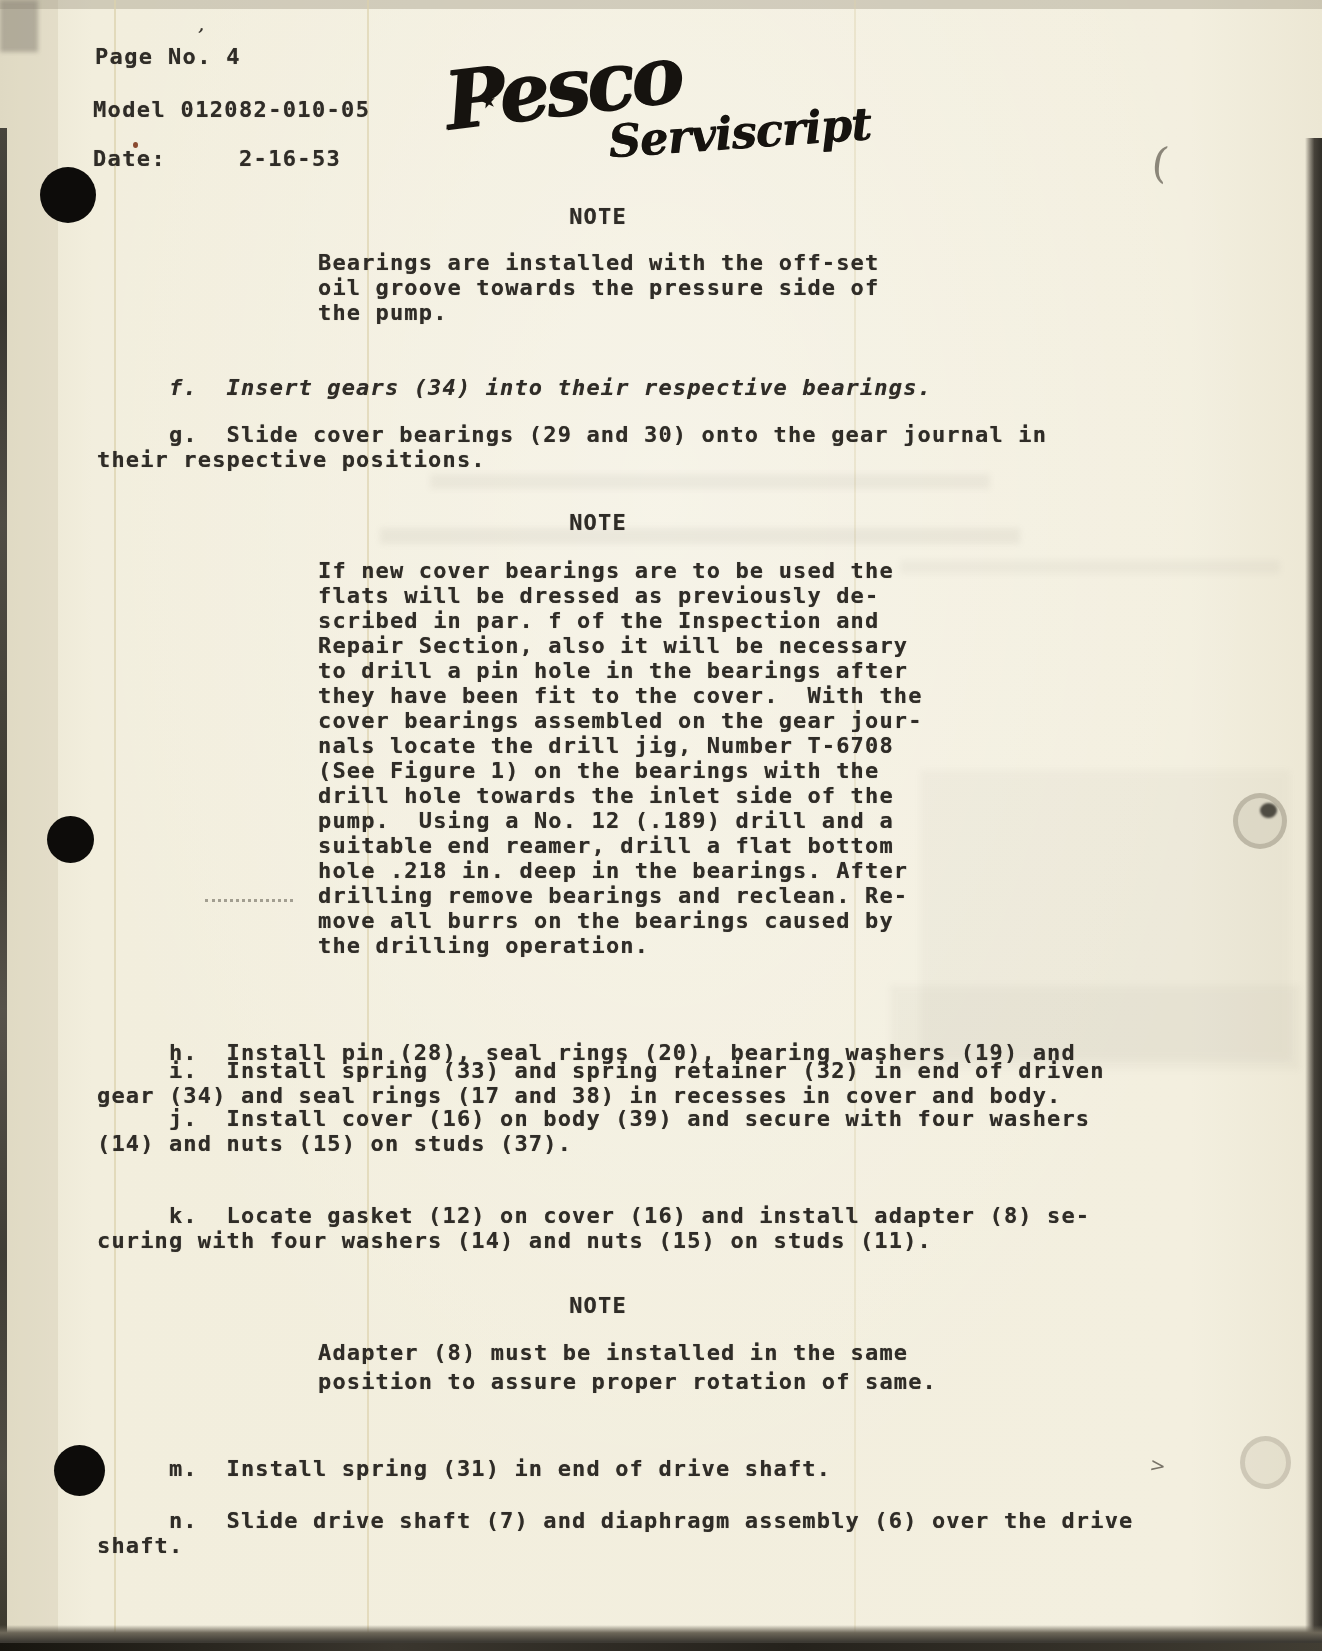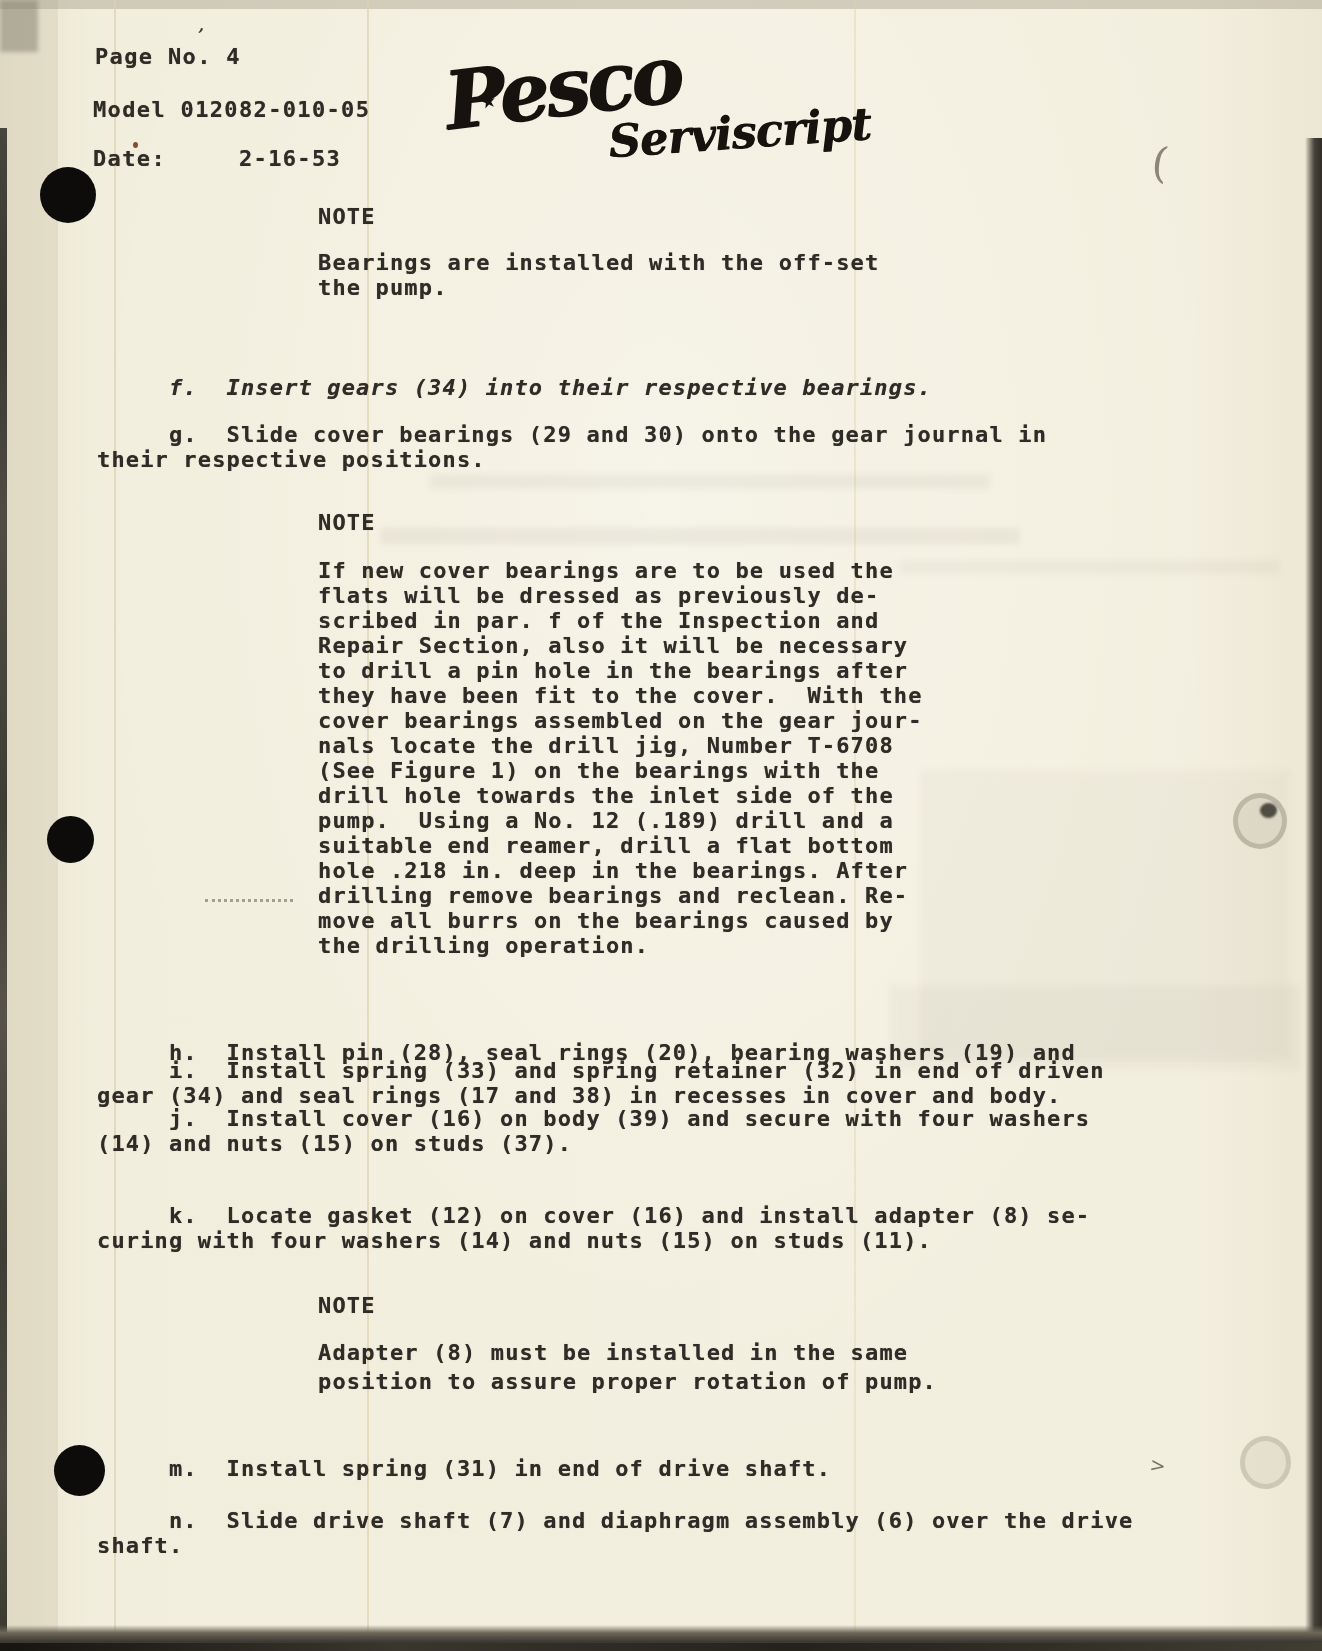--- a/index.html
+++ b/index.html
@@ -23,21 +23,21 @@
     position: absolute;
     white-space: pre;
     font-size: 22px;
     font-weight: bold;
     letter-spacing: 1.15px;
     line-height: 25px;
     color: #2f2c27;
     text-shadow: 0 0 0.7px rgba(46,43,38,0.6);
   }
   .note { width: 560px; }
-  .note-heading { text-align: left; margin-bottom: 21px; }
+  .note-heading { text-align: center; margin-bottom: 21px; }
   #note1 { left: 318px; top: 204px; }
   #para_f { left: 97px; top: 375px; font-style: italic; }
   #para_g { left: 97px; top: 422px; }
   #note2 { left: 318px; top: 510px; }
   #note2 .note-heading { margin-bottom: 23px; }
   #para_h { left: 97px; top: 1040px; }
   #para_i { left: 97px; top: 1058px; }
   #para_j { left: 97px; top: 1106px; }
   #para_k { left: 97px; top: 1203px; }
   #note3 { left: 318px; top: 1293px; }
@@ -153,29 +153,29 @@
   <div class="hline" id="page-no">Page No. 4</div>
   <div class="hline" id="model">Model 012082-010-05</div>
   <div class="hline" id="date">Date:     2-16-53</div>
 
   <div class="logo">
     <span class="logo-brand">Pesco</span>
     <span class="logo-star">★</span>
     <span class="logo-script">Serviscript</span>
   </div>
 
-  <div class="tblock note" id="note1"><div class="note-heading">NOTE</div><div class="tline">Bearings are installed with the off-set</div><div class="tline">the pump.</div></div>
+  <div class="tblock note" id="note1"><div class="note-heading">NOTE</div><div class="tline">Bearings are installed with the off-set</div><div class="tline">oil groove towards the pressure side of</div><div class="tline">the pump.</div></div>
   <div class="tblock" id="para_f"><div class="tline">     f.  Insert gears (34) into their respective bearings.</div></div>
   <div class="tblock" id="para_g"><div class="tline">     g.  Slide cover bearings (29 and 30) onto the gear journal in</div><div class="tline">their respective positions.</div></div>
   <div class="tblock note" id="note2"><div class="note-heading">NOTE</div><div class="tline">If new cover bearings are to be used the</div><div class="tline">flats will be dressed as previously de-</div><div class="tline">scribed in par. f of the Inspection and</div><div class="tline">Repair Section, also it will be necessary</div><div class="tline">to drill a pin hole in the bearings after</div><div class="tline">they have been fit to the cover.  With the</div><div class="tline">cover bearings assembled on the gear jour-</div><div class="tline">nals locate the drill jig, Number T-6708</div><div class="tline">(See Figure 1) on the bearings with the</div><div class="tline">drill hole towards the inlet side of the</div><div class="tline">pump.  Using a No. 12 (.189) drill and a</div><div class="tline">suitable end reamer, drill a flat bottom</div><div class="tline">hole .218 in. deep in the bearings. After</div><div class="tline">drilling remove bearings and reclean. Re-</div><div class="tline">move all burrs on the bearings caused by</div><div class="tline">the drilling operation.</div></div>
   <div class="tblock" id="para_h"><div class="tline">     h.  Install pin (28), seal rings (20), bearing washers (19) and</div></div>
   <div class="tblock" id="para_i"><div class="tline">     i.  Install spring (33) and spring retainer (32) in end of driven</div><div class="tline">gear (34) and seal rings (17 and 38) in recesses in cover and body.</div></div>
   <div class="tblock" id="para_j"><div class="tline">     j.  Install cover (16) on body (39) and secure with four washers</div><div class="tline">(14) and nuts (15) on studs (37).</div></div>
   <div class="tblock" id="para_k"><div class="tline">     k.  Locate gasket (12) on cover (16) and install adapter (8) se-</div><div class="tline">curing with four washers (14) and nuts (15) on studs (11).</div></div>
-  <div class="tblock note" id="note3"><div class="note-heading">NOTE</div><div class="tline">Adapter (8) must be installed in the same</div><div class="tline">position to assure proper rotation of pump.</div></div>
+  <div class="tblock note" id="note3"><div class="note-heading">NOTE</div><div class="tline">Adapter (8) must be installed in the same</div><div class="tline">position to assure proper rotation of same.</div></div>
   <div class="tblock" id="para_m"><div class="tline">     m.  Install spring (31) in end of drive shaft.</div></div>
   <div class="tblock" id="para_n"><div class="tline">     n.  Slide drive shaft (7) and diaphragm assembly (6) over the drive</div><div class="tline">shaft.</div></div>
 
   <div class="hole" id="hole1"></div>
   <div class="hole" id="hole2"></div>
   <div class="hole" id="hole3"></div>
 
   <div class="ring" id="ring1"></div>
   <div class="ring" id="ring1-dot"></div>
   <div class="ring" id="ring2"></div>

